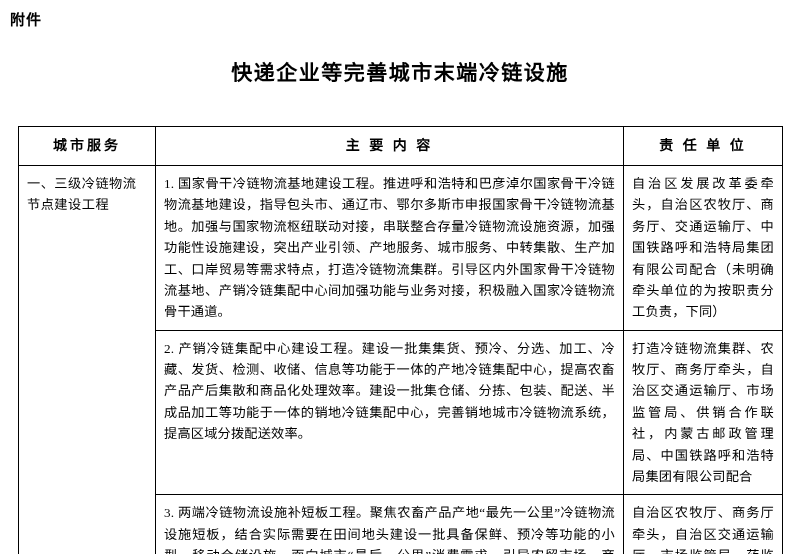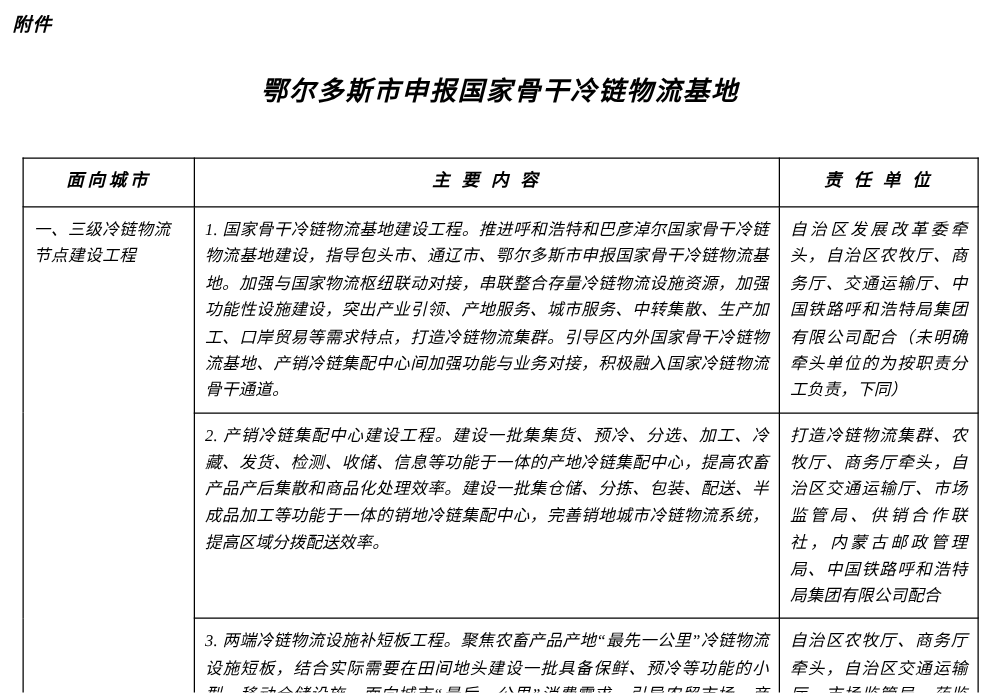--- a/index.html
+++ b/index.html
@@ -13,21 +13,20 @@
     overflow: hidden;
     font-family: "Liberation Serif", "DejaVu Serif", serif;
     color: #000000;
   }
   .page {
     position: relative;
     width: 800px;
     height: 554px;
     box-sizing: border-box;
     padding: 16px;
-    font-style: italic;
   }
   .attachment-label {
     position: absolute;
     top: 8px;
     left: 10px;
     font-size: 15px;
     font-weight: bold;
     letter-spacing: 1px;
     font-family: "Liberation Serif", "DejaVu Serif", serif;
   }
@@ -95,32 +94,32 @@
     line-height: 1.62;
   }
 </style>
 </head>
 <body>
 
 <div class="page">
 
   <div class="attachment-label">附件</div>
 
-  <div class="doc-title">鄂尔多斯市申报国家骨干冷链物流基地</div>
+  <div class="doc-title">快递企业等完善城市末端冷链设施</div>
 
   <div class="table-wrap">
     <table class="main-table">
       <colgroup>
         <col class="c1">
         <col class="c2">
         <col class="c3">
       </colgroup>
       <thead>
         <tr>
-          <th>面向城市</th>
+          <th>城市服务</th>
           <th>主 要 内 容</th>
           <th>责 任 单 位</th>
         </tr>
       </thead>
       <tbody>
         <tr>
           <td class="col-project" rowspan="3">一、三级冷链物流节点建设工程</td>
           <td class="col-content">1. 国家骨干冷链物流基地建设工程。推进呼和浩特和巴彦淖尔国家骨干冷链物流基地建设，指导包头市、通辽市、鄂尔多斯市申报国家骨干冷链物流基地。加强与国家物流枢纽联动对接，串联整合存量冷链物流设施资源，加强功能性设施建设，突出产业引领、产地服务、城市服务、中转集散、生产加工、口岸贸易等需求特点，打造冷链物流集群。引导区内外国家骨干冷链物流基地、产销冷链集配中心间加强功能与业务对接，积极融入国家冷链物流骨干通道。</td>
           <td class="col-unit">自治区发展改革委牵头，自治区农牧厅、商务厅、交通运输厅、中国铁路呼和浩特局集团有限公司配合（未明确牵头单位的为按职责分工负责，下同）</td>
         </tr>

